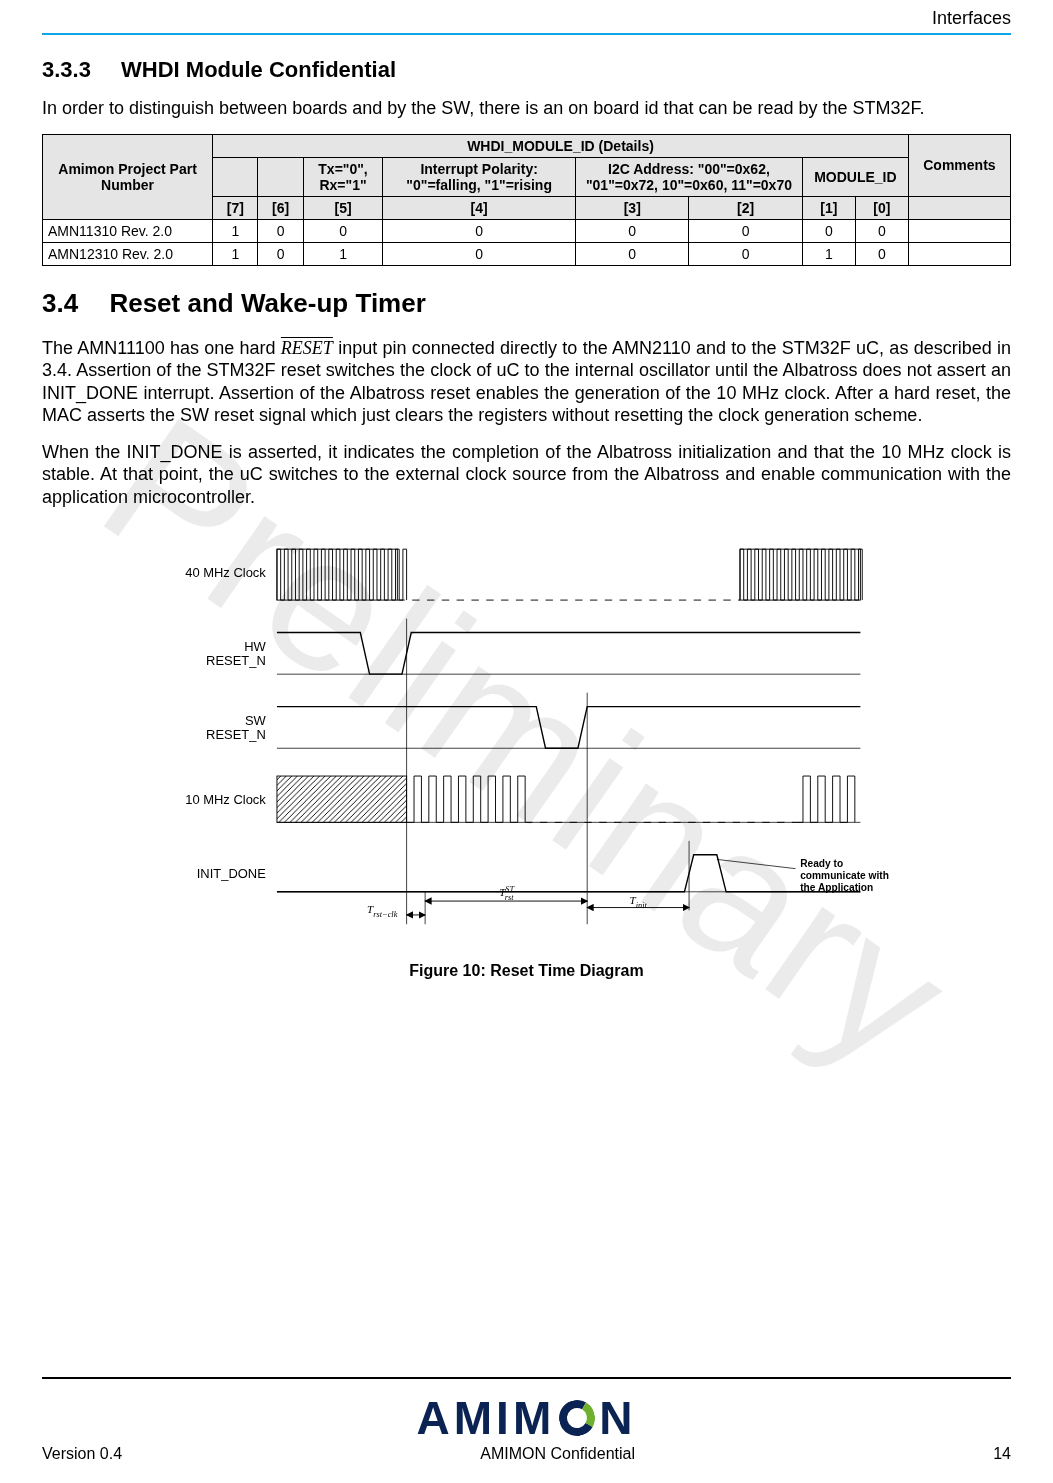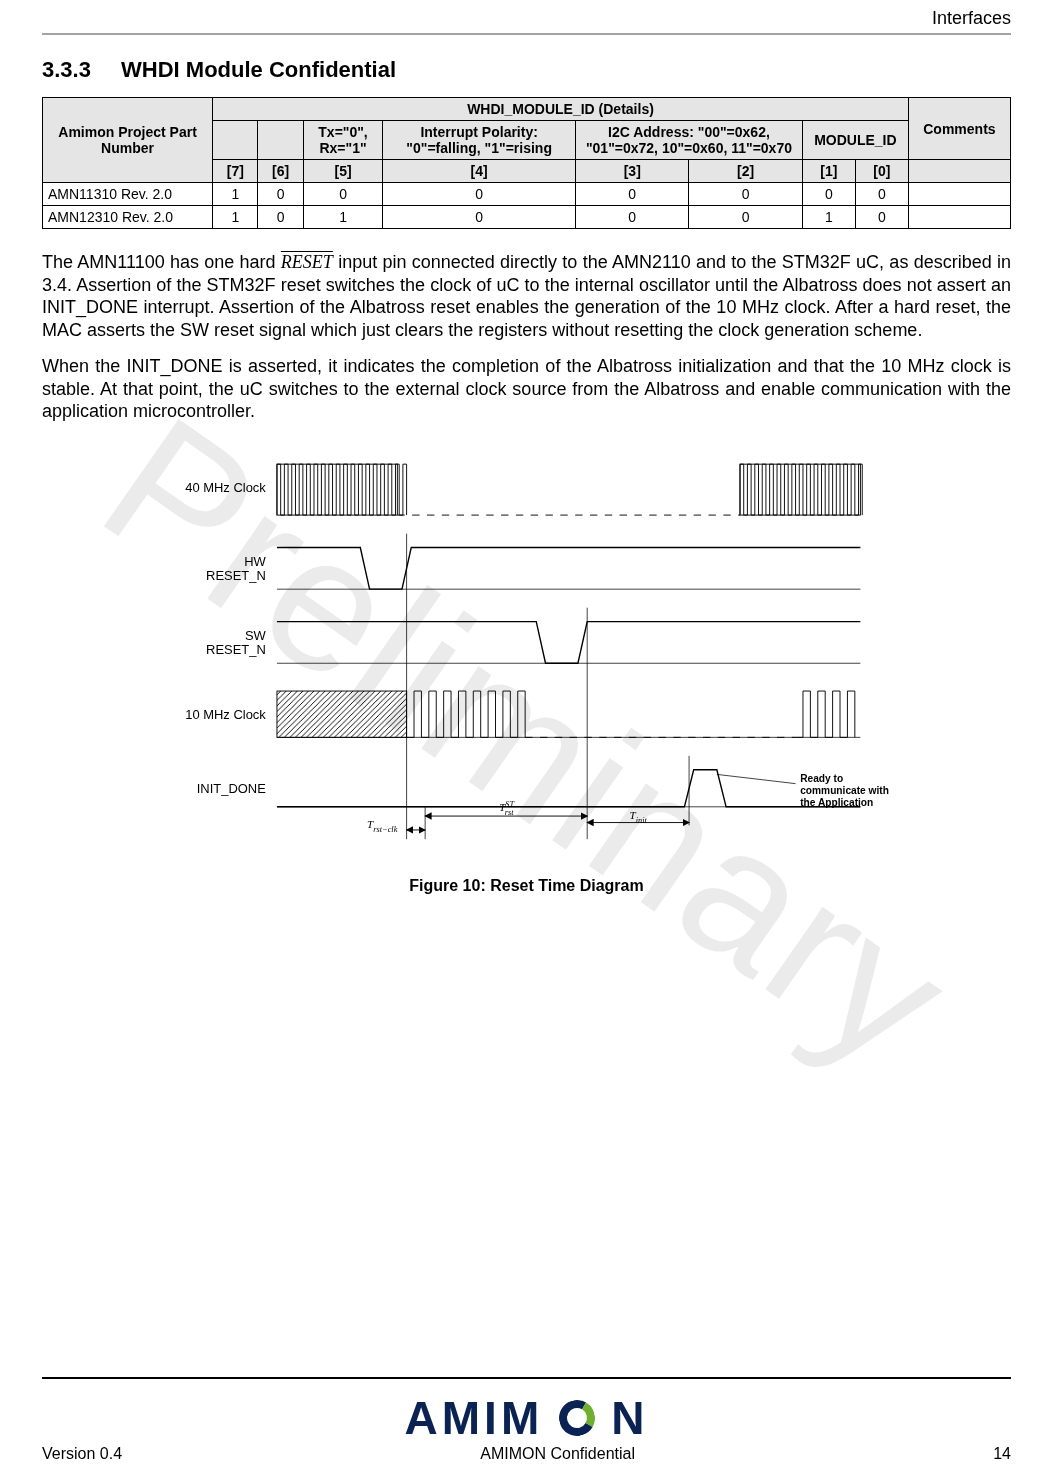--- a/index.html
+++ b/index.html
@@ -23,21 +23,21 @@
     pointer-events: none;
     z-index: 0;
     white-space: nowrap;
   }
   .content { position: relative; z-index: 1; }
   .top-header {
     text-align: right;
     font-size: 18px;
     padding-top: 8px;
     padding-bottom: 4px;
-    border-bottom: 2px solid #a3a3a3;
+    border-bottom: 2px solid #0ea5e9;
     margin-bottom: 22px;
   }
   .h333 {
     font-size: 22px;
     font-weight: bold;
     margin-bottom: 14px;
   }
   .h333 .num { display: inline-block; margin-right: 24px; }
   .body-text {
     font-size: 18px;
@@ -101,21 +101,21 @@
     font-size: 16px;
   }
   .footer-center { text-align: center; flex: 1; }
   .logo-text {
     font-size: 46px;
     font-weight: 900;
     letter-spacing: 4px;
     color: #0a2352;
     display: inline-flex;
     align-items: center;
-    gap: 14px;
+    gap: 2px;
   }
   .logo-c {
     display: inline-block;
     width: 36px; height: 36px;
     border: 8px solid #0a2352;
     border-right-color: #6fb030;
     border-radius: 50%;
     transform: rotate(-15deg);
     margin: 0 2px;
   }
@@ -129,20 +129,21 @@
 
   <div class="top-header">
     <span>Interfaces</span>
   </div>
 
   <h3 class="h333">
     <span class="num">3.3.3</span>
     <span>WHDI Module Confidential</span>
   </h3>
 
+  <p class="body-text">In order to distinguish between boards and by the SW, there is an on board id that can be read by the STM32F.</p>
 
   <table class="module">
     <tbody>
         <tr>
       <th rowspan="3" style="width:150px">Amimon Project Part Number</th>
       <th colspan="8">WHDI_MODULE_ID (Details)</th>
       <th rowspan="2" style="width:90px">Comments</th>
     </tr>
     <tr>
       <th style="width:40px"></th>
@@ -183,20 +184,24 @@
       <td>0</td>
       <td>0</td>
       <td>0</td>
       <td>1</td>
       <td>0</td>
       <td></td>
     </tr>
   </tbody>
     </table>
 
+  <h2 class="h34">
+    <span class="num">3.4</span>
+    <span>Reset and Wake-up Timer</span>
+  </h2>
 
   <p class="body-text">
     <span>The AMN11100 has one hard </span>
     <span class="overline">RESET</span>
     <span> input pin connected directly to the AMN2110 and to the STM32F uC, as described in 3.4. Assertion of the STM32F reset switches the clock of uC to the internal oscillator until the Albatross does not assert an INIT_DONE interrupt. Assertion of the Albatross reset enables the generation of the 10 MHz clock. After a hard reset, the MAC asserts the SW reset signal which just clears the registers without resetting the clock generation scheme.</span>
   </p>
 
   <p class="body-text">When the INIT_DONE is asserted, it indicates the completion of the Albatross initialization and that the 10 MHz clock is stable. At that point, the uC switches to the external clock source from the Albatross and enable communication with the application microcontroller.</p>
 
   <div class="figure">

